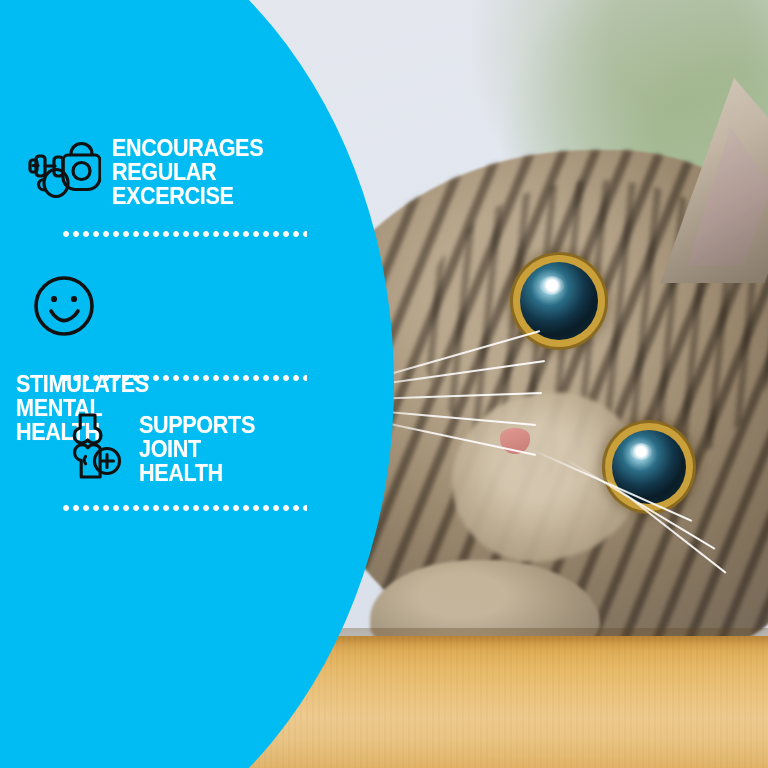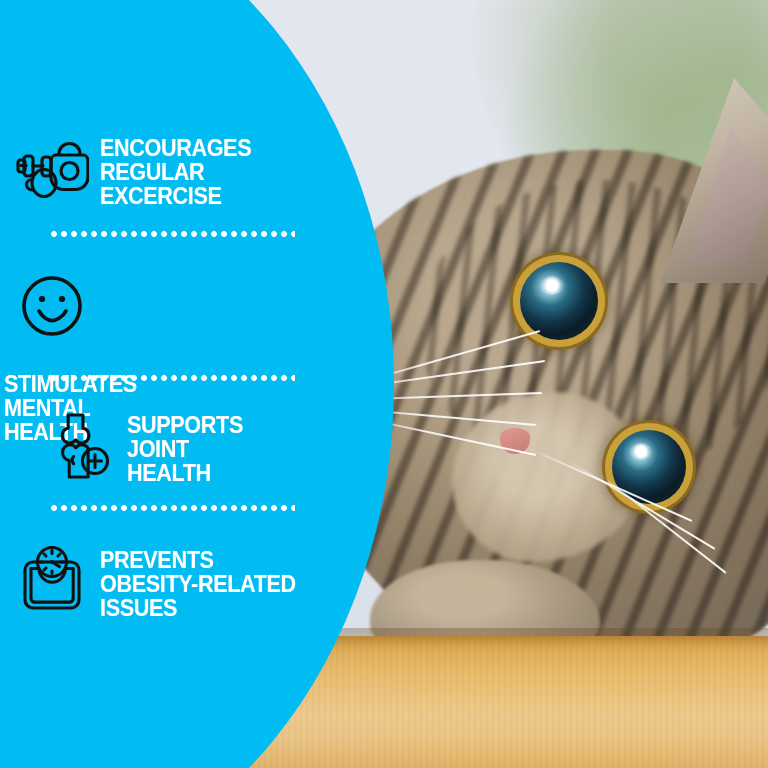--- a/index.html
+++ b/index.html
@@ -138,21 +138,21 @@
   
   .blue-panel {
     position:absolute; left:-430px; top:-120px;
     width:824px; height:1008px;
     border-radius:50%;
     background:#00BCF2;
   }
 
   
   .features {
-    position:absolute; left:4px; top:0; width:340px; height:768px;
+    position:absolute; left:16px; top:0; width:340px; height:768px;
   }
 
   .feature {
     position:absolute; left:0; width:330px;
     display:flex; align-items:flex-start;
   }
   .f1 { top:128px; }
   .f2 { top:268px;flex-direction:column; }
   .f3 { top:405px;padding-left:27px; }
   .f4 { top:540px; }
@@ -285,37 +285,19 @@
 
           <circle cx="48" cy="50" r="12.5"></circle>
           <path d="M48 43.5v13M41.5 50h13"></path>
         </svg>
       </span>
       <span class="feature-text">SUPPORTS
 JOINT
 HEALTH</span>
     </div>
 
-    <div class="feature f4">
-      <span class="feature-icon">
-        <svg width="72" height="68" viewBox="0 0 72 68" fill="none" stroke="#111111" stroke-width="3.1" stroke-linecap="round" stroke-linejoin="round">
-
-          <path d="M9 24c0-4.4 3.6-8 8-8h38c4.4 0 8 3.6 8 8v30c0 4.4-3.6 8-8 8H17c-4.4 0-8-3.6-8-8V24z"></path>
-          <path d="M15 22.5h8c0 7.6 6.3 13.8 13.2 13.8S49.4 30.1 49.4 22.5h7.2"></path>
-          <path d="M15 22.5v30c0 2 1.6 3.6 3.6 3.6h35c2 0 3.6-1.6 3.6-3.6v-30"></path>
-
-          <circle cx="36" cy="16" r="14.5"></circle>
-          <path d="M36 4.5v3M47.5 16h-3M36 27.5v-2.4M24.5 16h3M28 8l2 2M44 8l-2 2M28 24l2-2"></path>
-          <path d="M36 16l7.5 4.6"></path>
-          <circle cx="36" cy="16" r="1.9" fill="#111111" stroke="none"></circle>
-        </svg>
-      </span>
-      <span class="feature-text">PREVENTS
-OBESITY-RELATED
-ISSUES</span>
-    </div>
 
     <div class="divider d1"></div>
     <div class="divider d2"></div>
     <div class="divider d3"></div>
   </div>
 
 </div>
 
 </body></html>

